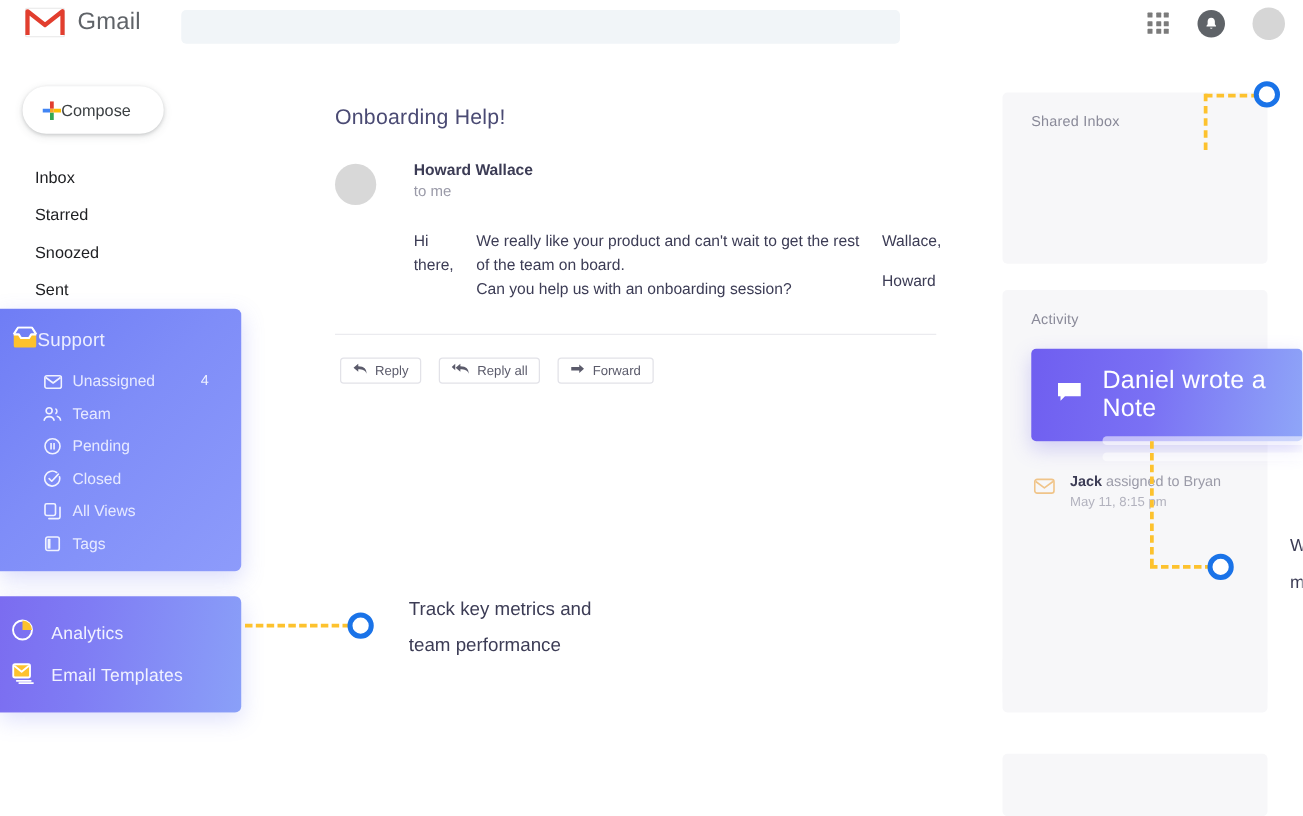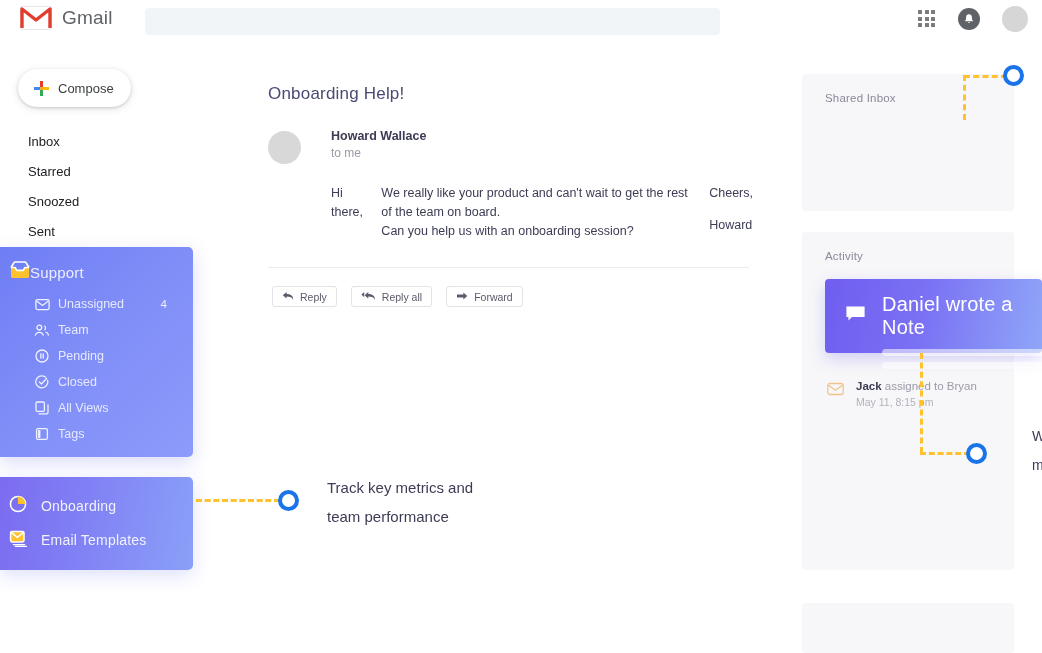--- a/index.html
+++ b/index.html
@@ -26,21 +26,21 @@
   .apps-grid { width:18px; height:18px; display:grid; grid-template-columns:repeat(3,1fr); grid-template-rows:repeat(3,1fr); gap:2px; cursor:pointer; }
   .apps-grid i { display:block; width:4px; height:4px; background:#7b7b7b; border-radius:0.5px; }
   .bell-badge { width:22px; height:22px; border-radius:50%; background:#5f6368; display:flex; align-items:center; justify-content:center; cursor:pointer; }
   .avatar-hdr { width:26px; height:26px; border-radius:50%; background:#d6d6d6; cursor:pointer; }
 
   
   .compose {
     position:absolute; left:18px; top:69px; width:113px; height:38px;
     background:#fff; border-radius:19px;
     box-shadow:0 1px 3px rgba(60,64,67,0.22), 0 2px 8px rgba(60,64,67,0.12);
-    display:flex; align-items:center; gap:9px; padding-left:16px; cursor:pointer;
+    display:flex; align-items:center; padding-left:16px; cursor:pointer;
   }
   .compose-label { font-size:13px; color:#3c4043; }
   .plus-icon { position:relative; width:15px; height:15px; }
 
   
   .nav-plain { position:absolute; left:0; top:126px; width:200px; }
   .nav-plain .item {
     height:30px; display:flex; align-items:center; padding-left:28px;
     font-size:13px; color:#202124; cursor:pointer;
   }
@@ -289,21 +289,21 @@
   </div>
 
   <div class="analytics-block">
     <div class="an-item">
       <span>
         <svg width="20" height="20" viewBox="0 0 20 20">
           <circle cx="10" cy="10" r="7.6" fill="none" stroke="#ffffff" stroke-width="1.5"></circle>
           <path d="M10 10 L10 2.4 A7.6 7.6 0 0 1 17.6 10 Z" fill="#fdc22e"></path>
         </svg>
       </span>
-      <span class="an-label">Onboarding</span>
+      <span class="an-label">Analytics</span>
     </div>
     <div class="an-item">
       <span>
         <svg width="20" height="20" viewBox="0 0 20 20">
           <path d="M5.4 16.6 L16.6 16.6 M7.4 18.4 L18.4 18.4" stroke="#ffffff" stroke-width="1.4" stroke-linecap="round"></path>
           <rect x="2.6" y="3.4" width="13.4" height="10.6" rx="1.4" fill="#fdc22e" stroke="#ffffff" stroke-width="1.5"></rect>
           <path d="M3.4 4.6 L9.3 9.4 L15.2 4.6" fill="none" stroke="#ffffff" stroke-width="1.5" stroke-linejoin="round"></path>
         </svg>
       </span>
       <span class="an-label">Email Templates</span>
@@ -319,21 +319,21 @@
         <div class="mail-to">to me</div>
       </div>
     </div>
     <div class="mail-body" style="margin-left:63px;">
       <div class="mail-p">Hi there,</div>
       <div>
         <div class="mail-p">We really like your product and can't wait to get the rest of the team on board.</div>
         <div class="mail-p">Can you help us with an onboarding session?</div>
       </div>
       <div>
-        <div class="mail-p">Cheers,</div>
+        <div class="mail-p">Wallace,</div>
         <div class="mail-p" style="margin-top:13px;">Howard</div>
       </div>
     </div>
     <div class="mail-divider"></div>
     <div class="mail-actions" style="margin-left:4px;">
       <div class="act-btn">
         <span>
           <svg width="12" height="10" viewBox="0 0 12 10">
               <path d="M4.6 1 L0.8 4.2 L4.6 7.4 L4.6 5.4 C8 5.4 10.4 6.2 11.2 9 C11.4 5.4 9.4 3 4.6 3 Z" fill="#5b5b6b"></path>
             </svg>

